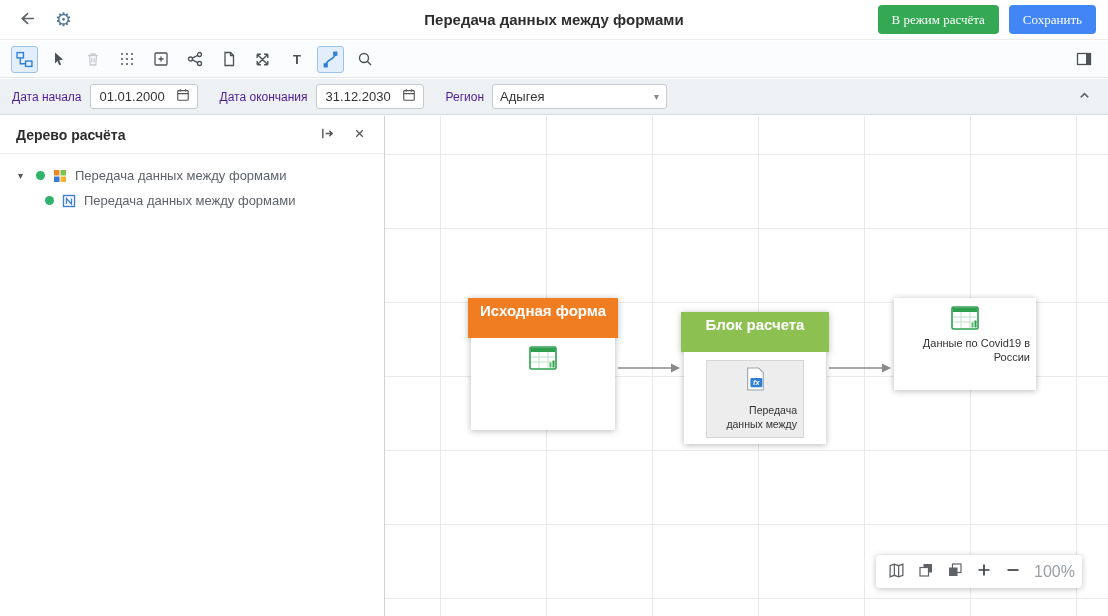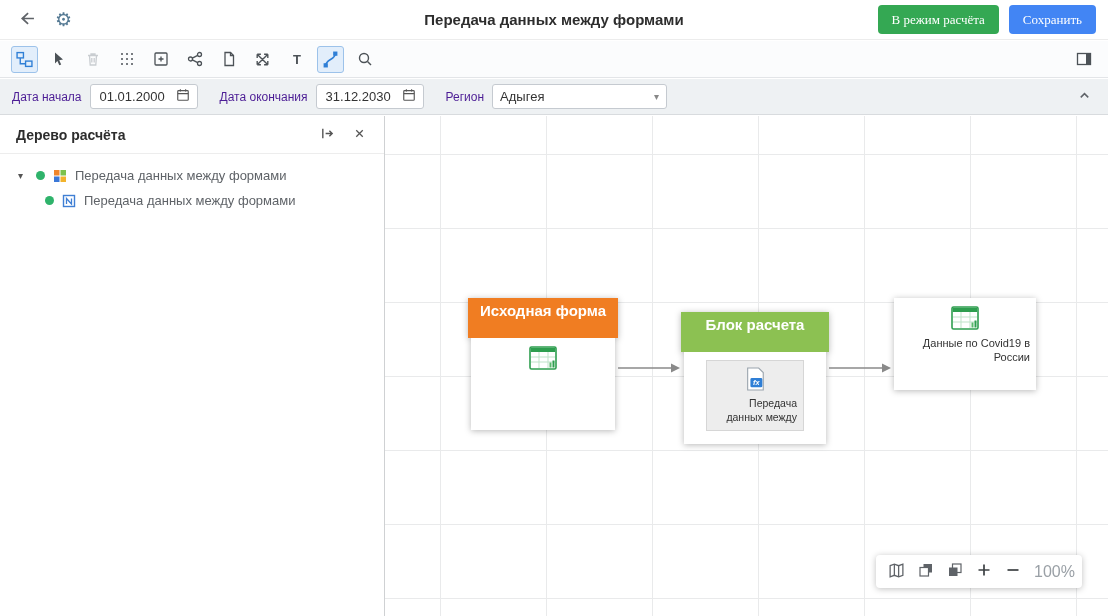--- a/index.html
+++ b/index.html
@@ -61,21 +61,21 @@
 
   .node { position:absolute; width:150px; filter:drop-shadow(0 1px 3px rgba(0,0,0,.28)); cursor:pointer; }
   .node-header { height:40px; line-height:26px; text-align:center; color:#fff; font-weight:bold; font-size:15px; }
   .hdr-orange { background:#f07d22; }
   .hdr-green  { background:#8cc152; }
   .hdr-blue   { background:#1155cc; }
   .node-body { background:#fff; margin:0 3px; height:92px; padding:8px 6px 6px; text-align:right; font-size:11px; color:#333;
     display:flex; flex-direction:column; align-items:center; }
   .node-lbl { margin-top:4px; line-height:1.3; }
   .calc-box { background:#ededed; border:1px solid #d6d6d6; width:98px; padding:5px 6px 6px; display:flex; flex-direction:column; align-items:center; }
-  .calc-box .node-lbl { margin-top:3px; font-size:10.5px; }
+  .calc-box .node-lbl { margin-top:10px; font-size:10.5px; }
 
   .edge { position:absolute; }
 
   .zoombar { position:absolute; right:26px; bottom:28px; height:33px; background:#fff; border-radius:4px; box-shadow:0 1px 6px rgba(0,0,0,.25); display:flex; align-items:center; padding:0 12px; gap:13px; }
   .zoombar .ztool { background:none; border:none; padding:0; cursor:pointer; color:#5f6368; display:flex; }
   .zoombar .ztool.dark { color:#3c4043; }
   .zoom-level { color:#9aa0a6; font-size:16px; width:36px; text-align:right; }
 </style>
 </head>
 <body>

